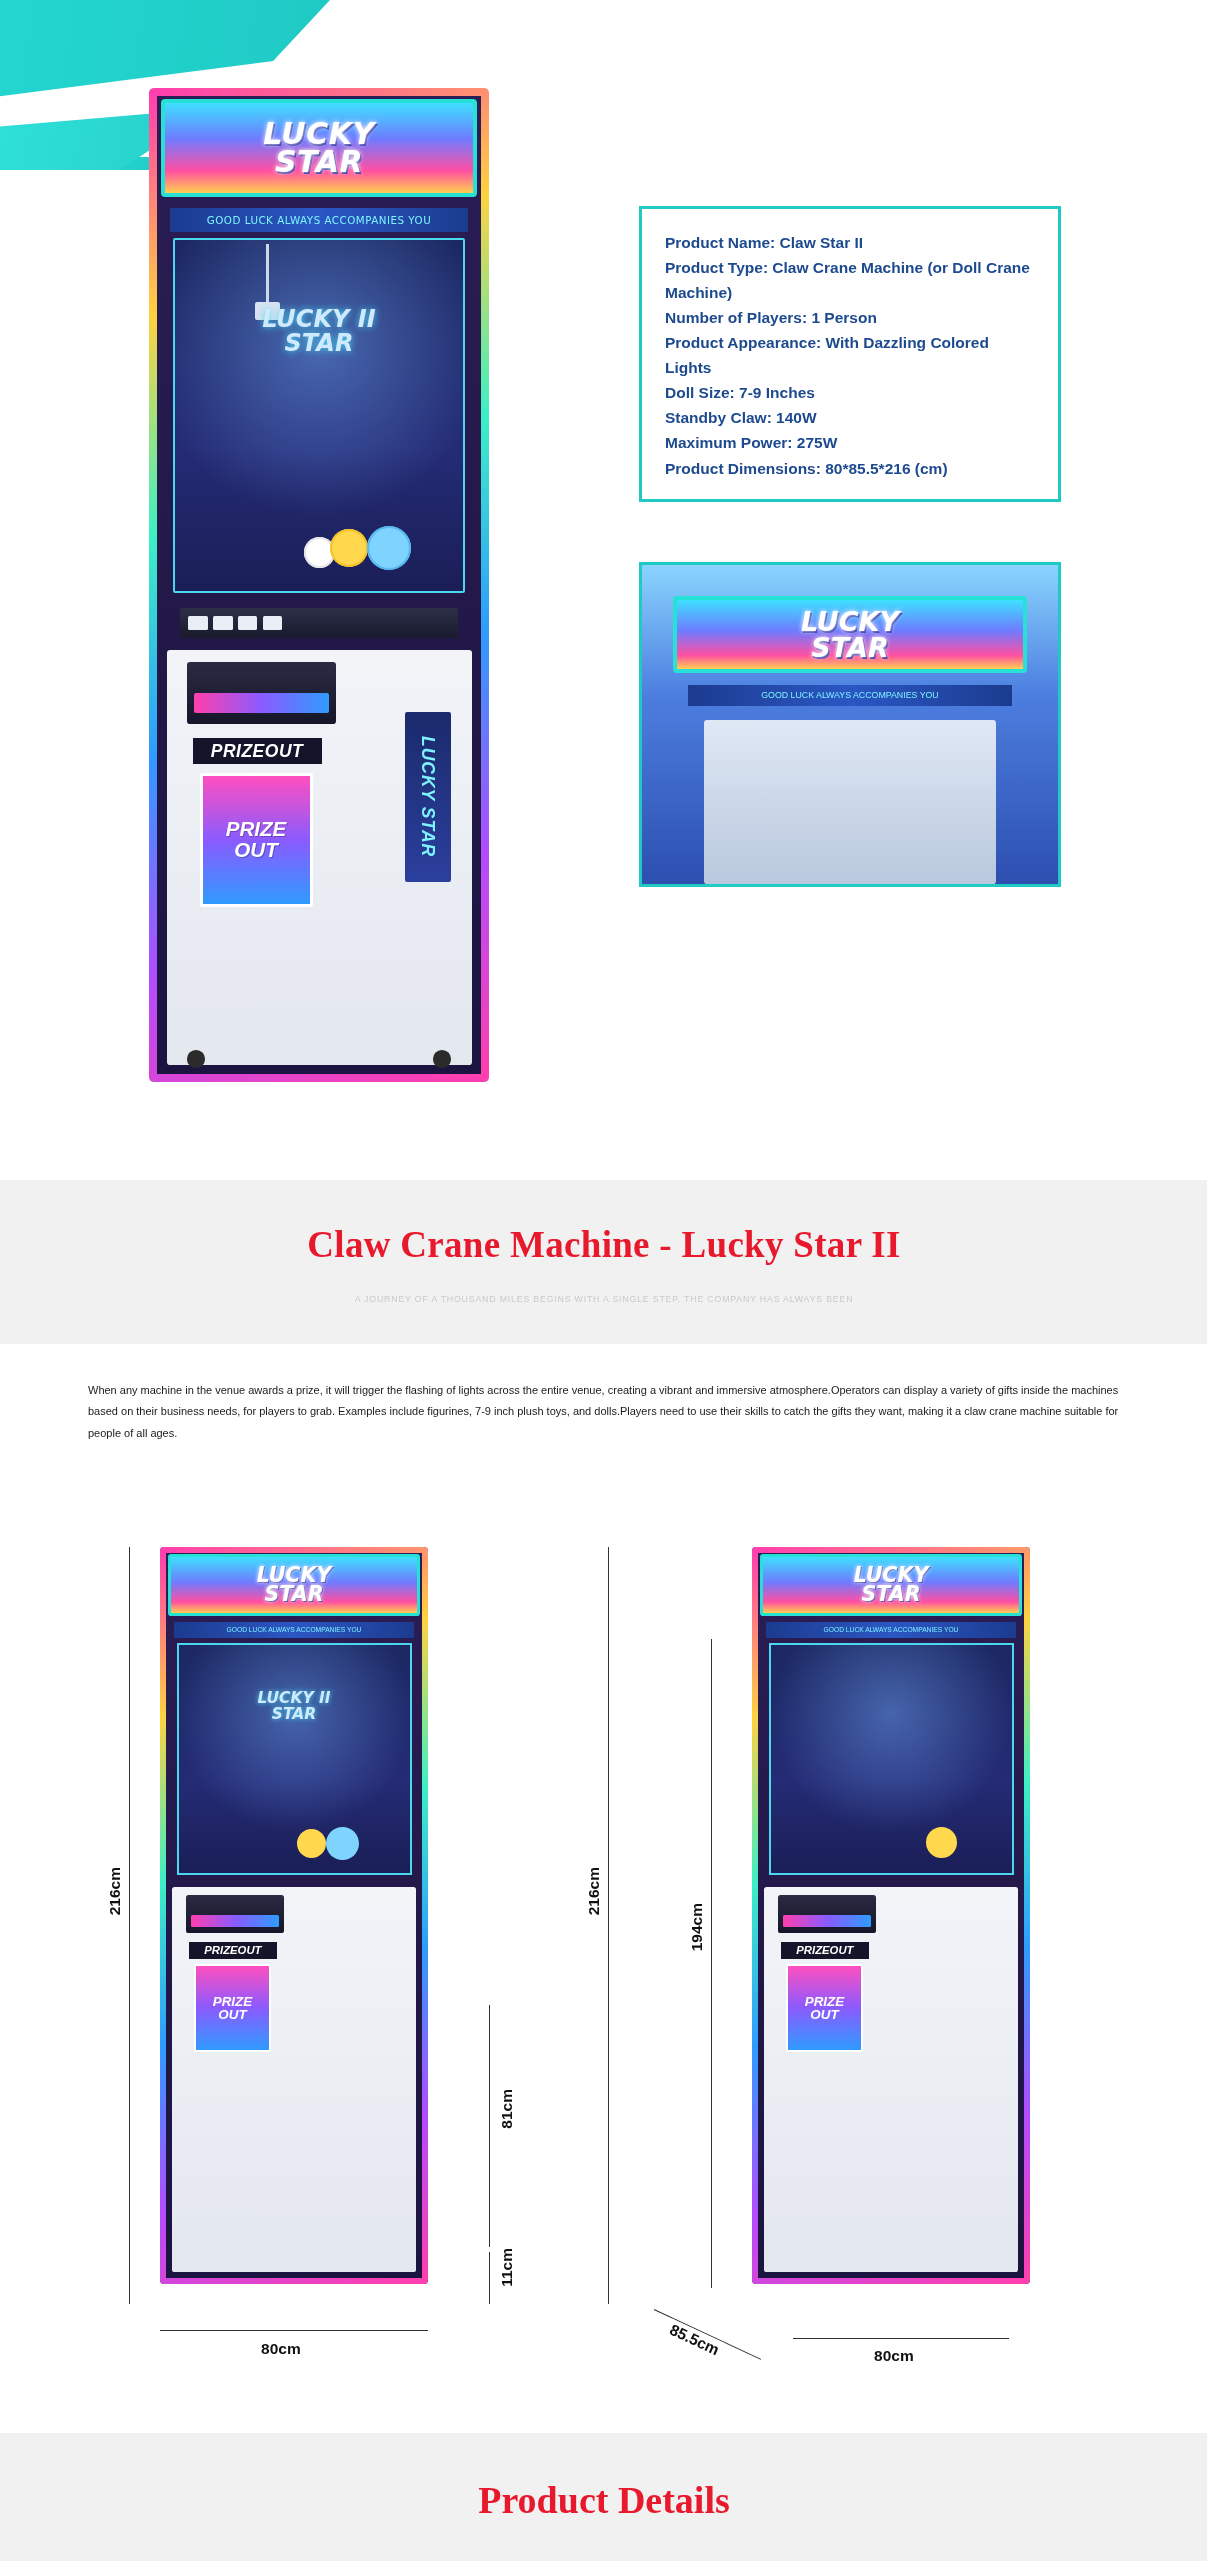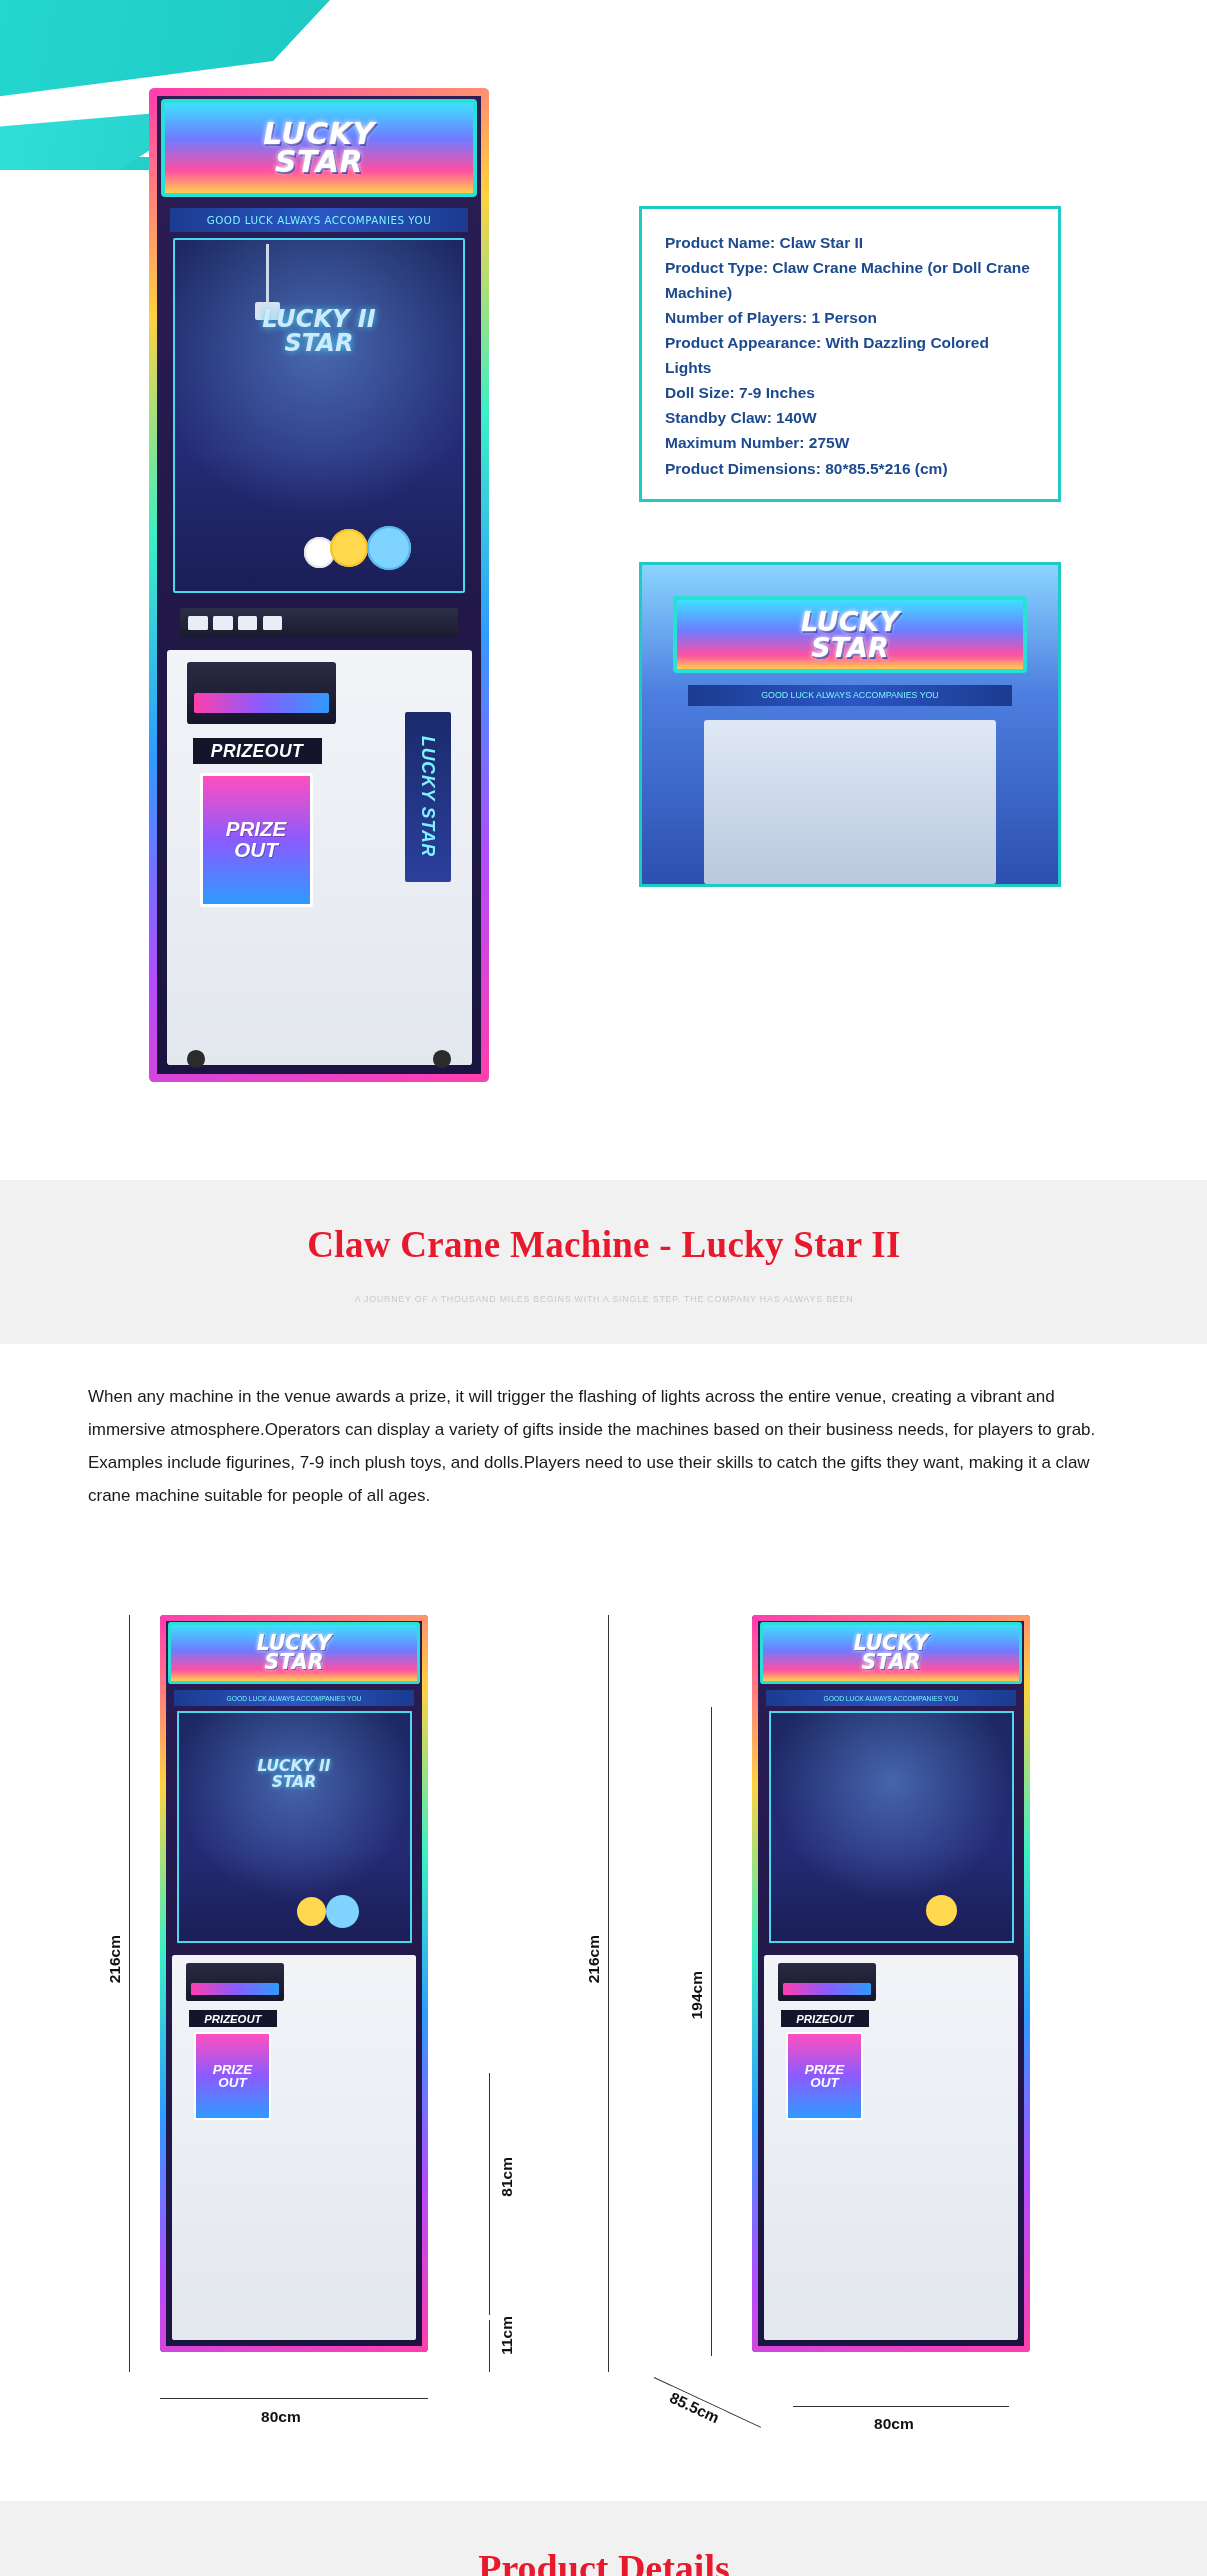--- a/index.html
+++ b/index.html
@@ -202,21 +202,21 @@
     font-family:"Liberation Serif", serif;
   }
   .band .sub {
     margin-top: 25px; color:#c9c9c9; font-size: 8.8px; line-height:1.9;
     letter-spacing: 0.8px;
   }
   .para {
     width: 1208px; padding: 36px 88px 46px 88px;
   }
   .para p {
-    font-size: 17px; line-height: 1.95; color:#1a1a1a;
+    font-size: 11px; line-height: 1.95; color:#1a1a1a;
   }
 
   
   .dims {
     position:relative; width:1208px; height:943px; background:#fff;
   }
   .vline { position:absolute; width:1px; background:#333; }
   .hline { position:absolute; height:1px; background:#333; }
   .dimlabel {
     position:absolute; font-size:15.5px; color:#111; font-weight:bold;
@@ -344,21 +344,21 @@
     </div>
 
     <div class="spec-card">
       <ul class="spec-list">
         <li>Product Name: Claw Star  II</li>
         <li>Product Type: Claw Crane Machine (or Doll Crane Machine)</li>
         <li>Number of Players: 1 Person</li>
         <li>Product Appearance: With Dazzling Colored Lights</li>
         <li>Doll Size: 7-9 Inches</li>
         <li>Standby Claw: 140W</li>
-        <li>Maximum Number: 275W</li>
+        <li>Maximum Power: 275W</li>
         <li>Product Dimensions: 80*85.5*216 (cm)</li>
       </ul>
     </div>
 
     <div class="spec-photo">
       <div class="mq">
         <div>
           <span>LUCKY</span><br>
           <span>STAR</span>
         </div>

